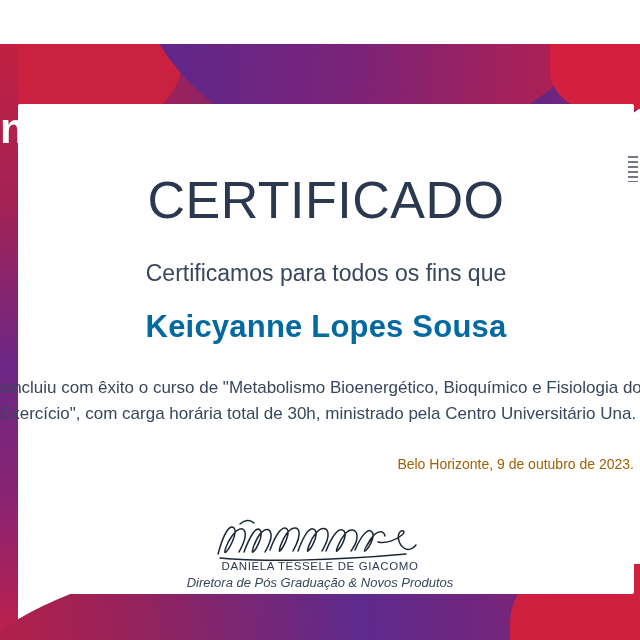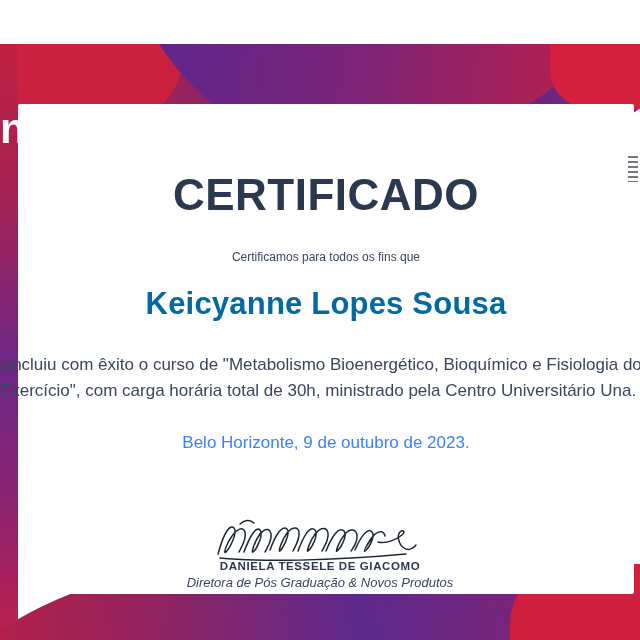--- a/index.html
+++ b/index.html
@@ -145,29 +145,29 @@
   .content {
     position: absolute;
     left: 18px;
     right: 6px;
     top: 126px;
     text-align: center;
     color: #2e3a4d;
   }
 
   .title {
-    font-size: 44px;
-    font-weight: 700;
+    font-size: 52px;
+    font-weight: 400;
     letter-spacing: 0.5px;
     color: #2b3950;
     margin: 0 0 30px 0;
   }
 
   .lead {
-    font-size: 12px;
+    font-size: 23px;
     color: #39465c;
     margin: 0 0 22px 0;
   }
 
   .recipient {
     font-size: 31px;
     font-weight: 700;
     color: #0369a1;
     margin: 0 0 30px 0;
     letter-spacing: 0.2px;
@@ -177,42 +177,43 @@
     font-size: 17px;
     line-height: 1.55;
     color: #39465c;
     margin: 0 auto 28px auto;
     width: 660px;
     margin-left: -30px;
     white-space: pre-line;
   }
 
   .place-date {
-    font-size: 17px;
-    color: #3b82f6;
+    font-size: 14px;
+    color: #a16207;
     margin: 0;
+    text-align: right;
   }
 
   
   .signature-block {
     position: absolute;
     left: 0;
     right: 0;
     top: 470px;
     text-align: center;
   }
 
   .signature-svg {
     display: block;
     margin: 0 auto;
   }
 
   .signer-name {
     font-size: 11.5px;
-    font-weight: 700;
+    font-weight: 400;
     letter-spacing: 0.6px;
     color: #2b3950;
     margin: -6px 0 3px 0;
   }
 
   .signer-role {
     font-size: 13px;
     color: #39465c;
     margin: 0;
     font-style: italic;

